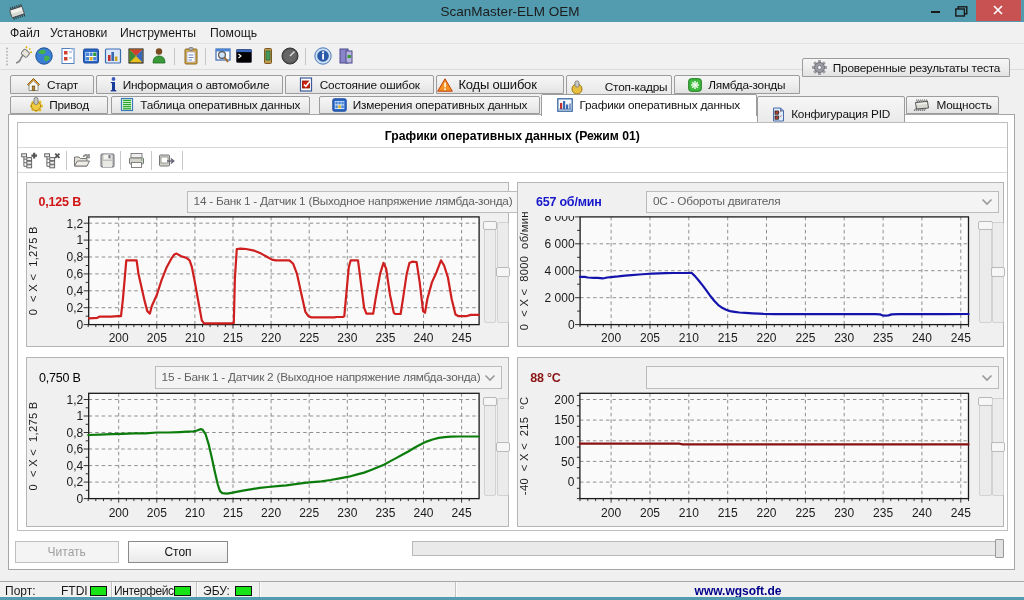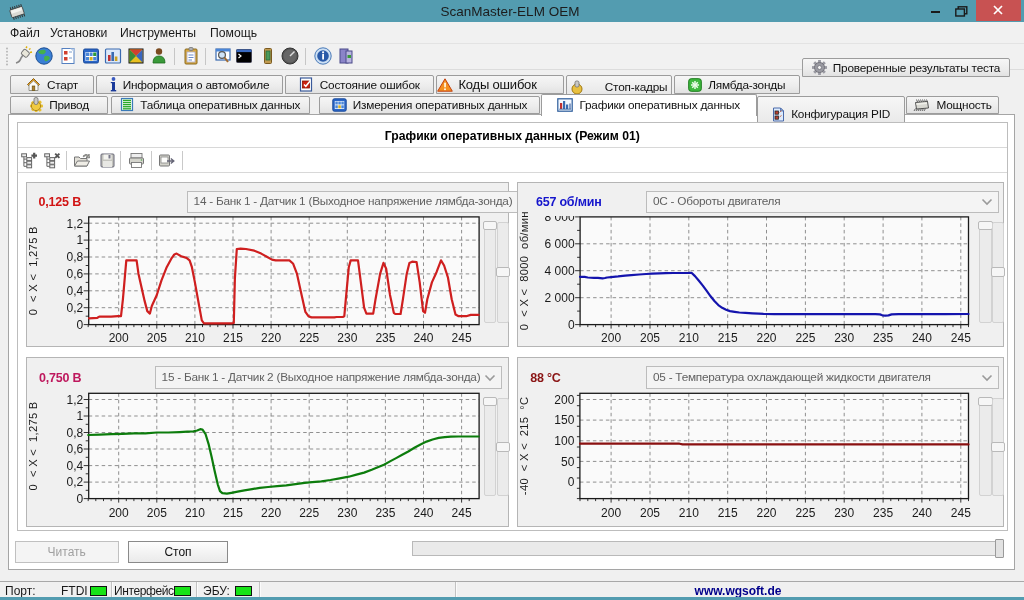--- a/index.html
+++ b/index.html
@@ -664,21 +664,21 @@
         <text x="10.5" y="87.9" font-size="11.2" fill="#1a1a1a" text-anchor="middle" letter-spacing="0.3" font-family="Liberation Sans, sans-serif" transform="rotate(-90 10.5 87.9)">0&nbsp;&nbsp;&lt; X &lt;&nbsp;&nbsp;1,275 В</text>
         <rect x="61.7" y="35.3" width="390.4" height="105.3" fill="none" stroke="#1a1a1a" stroke-width="1.3"></rect>
         <polyline points="61.2,77.0 72.7,76.6 84.1,76.2 95.5,75.8 106.9,75.4 118.4,75.4 129.8,74.5 141.2,74.5 152.7,74.1 160.3,73.7 166.4,73.3 170.2,72.5 173.2,71.2 175.5,71.6 178.6,76.2 181.6,86.1 184.7,99.3 187.7,113.3 190.8,126.6 193.0,133.2 195.3,135.2 199.9,135.6 204.5,134.8 210.6,133.6 217.4,132.3 225.1,131.1 232.7,129.9 241.1,129.0 250.2,128.2 259.3,127.4 268.5,126.1 277.6,124.9 285.2,124.1 294.4,123.3 303.5,122.0 312.7,120.4 321.8,118.7 329.4,116.6 337.1,114.6 344.7,111.7 350.8,109.2 356.9,106.7 363.0,103.4 369.1,100.1 375.2,96.8 381.3,93.5 387.4,89.8 393.5,86.5 399.5,83.6 405.6,81.5 411.7,79.9 417.8,79.1 423.9,78.7 431.6,78.5 451.7,78.5" fill="none" stroke="#0c7c0c" stroke-width="2.2" stroke-linejoin="round" stroke-linecap="round"></polyline>
       </svg>
       <div style="position:absolute;left:127.3px;top:8.2px;width:345.8px;height:20.7px;background:#f4f4f4;border:1px solid #bcbcbc;">
         <div style="position:absolute;left:6px;top:2.5px;font-size:11.8px;color:#616161;white-space:nowrap;letter-spacing:-0.25px">15 - Банк 1 - Датчик 2 (Выходное напряжение лямбда-зонда)</div>
         <svg width="12" height="8" viewBox="0 0 12 8" style="position:absolute;right:5px;top:6.5px">
           <polyline points="1.5,1.5 6,6 10.5,1.5" fill="none" stroke="#9a9a9a" stroke-width="1.6"></polyline>
         </svg>
       </div>
-      <div style="position:absolute;left:11.7px;top:13.0px;font-size:12.5px;letter-spacing:-0.2px;font-weight:bold;color:#be185d;white-space:nowrap">0,750 В</div>
+      <div style="position:absolute;left:11.7px;top:13.0px;font-size:12.5px;letter-spacing:-0.2px;font-weight:normal;color:#000000;white-space:nowrap">0,750 В</div>
       <div style="position:absolute;left:456.7px;top:39.7px;width:10.4px;height:96.5px;background:#ebebeb;border:1px solid #d2d2d2;border-radius:2px"></div>
       <div style="position:absolute;left:455.7px;top:39.2px;width:12.4px;height:7px;background:#f6f6f6;border:1px solid #b9b9b9;border-radius:2px"></div>
       <div style="position:absolute;left:469.4px;top:39.7px;width:10px;height:96.5px;background:#ebebeb;border:1px solid #d2d2d2;border-radius:2px"></div>
       <div style="position:absolute;left:468.4px;top:83.9px;width:12px;height:8px;background:#f6f6f6;border:1px solid #b9b9b9;border-radius:2px"></div>
     </div>
     <div style="position:absolute;left:517.4px;top:357.3px;width:486.6px;height:170.2px;background:#f0f0f0;border:1px solid #b5b5b5;box-sizing:border-box">
       <svg width="487" height="170" viewBox="0 0 487 170" style="position:absolute;left:0;top:0">
         <rect x="61.9" y="35.3" width="388.6" height="105.3" fill="#fafafa"></rect>
         <line x1="93.1" y1="35.3" x2="93.1" y2="140.6" stroke="#8f8f8f" stroke-width="1" stroke-dasharray="3.5 3"></line>
         <line x1="132.0" y1="35.3" x2="132.0" y2="140.6" stroke="#8f8f8f" stroke-width="1" stroke-dasharray="3.5 3"></line>
@@ -770,21 +770,20 @@
         <text x="287.4" y="159.2" font-size="12" fill="#1a1a1a" text-anchor="middle" font-family="Liberation Sans, sans-serif">225</text>
         <text x="326.2" y="159.2" font-size="12" fill="#1a1a1a" text-anchor="middle" font-family="Liberation Sans, sans-serif">230</text>
         <text x="365.1" y="159.2" font-size="12" fill="#1a1a1a" text-anchor="middle" font-family="Liberation Sans, sans-serif">235</text>
         <text x="403.9" y="159.2" font-size="12" fill="#1a1a1a" text-anchor="middle" font-family="Liberation Sans, sans-serif">240</text>
         <text x="442.8" y="159.2" font-size="12" fill="#1a1a1a" text-anchor="middle" font-family="Liberation Sans, sans-serif">245</text>
         <text x="10.5" y="87.9" font-size="11.2" fill="#1a1a1a" text-anchor="middle" letter-spacing="0.3" font-family="Liberation Sans, sans-serif" transform="rotate(-90 10.5 87.9)">-40&nbsp;&nbsp;&lt; X &lt;&nbsp;&nbsp;215&nbsp;&nbsp;°C</text>
         <rect x="61.9" y="35.3" width="388.6" height="105.3" fill="none" stroke="#1a1a1a" stroke-width="1.3"></rect>
         <polyline points="62.0,85.7 161.5,85.7 164.6,86.4 450.5,86.4" fill="none" stroke="#8a1111" stroke-width="2.2" stroke-linejoin="round" stroke-linecap="round"></polyline>
       </svg>
       <div style="position:absolute;left:127.6px;top:8.2px;width:351.0px;height:20.7px;background:#f4f4f4;border:1px solid #bcbcbc;">
-        <div style="position:absolute;left:6px;top:2.5px;font-size:11.8px;color:#616161;white-space:nowrap;letter-spacing:-0.25px">05 - Температура охлаждающей жидкости двигателя</div>
         <svg width="12" height="8" viewBox="0 0 12 8" style="position:absolute;right:5px;top:6.5px">
           <polyline points="1.5,1.5 6,6 10.5,1.5" fill="none" stroke="#9a9a9a" stroke-width="1.6"></polyline>
         </svg>
       </div>
       <div style="position:absolute;left:11.9px;top:13.0px;font-size:12.5px;letter-spacing:-0.2px;font-weight:bold;color:#8a1414;white-space:nowrap">88 °C</div>
       <div style="position:absolute;left:460.9px;top:39.7px;width:10.4px;height:96.5px;background:#ebebeb;border:1px solid #d2d2d2;border-radius:2px"></div>
       <div style="position:absolute;left:459.9px;top:39.2px;width:12.4px;height:7px;background:#f6f6f6;border:1px solid #b9b9b9;border-radius:2px"></div>
       <div style="position:absolute;left:473.6px;top:39.7px;width:10px;height:96.5px;background:#ebebeb;border:1px solid #d2d2d2;border-radius:2px"></div>
       <div style="position:absolute;left:472.6px;top:83.9px;width:12px;height:8px;background:#f6f6f6;border:1px solid #b9b9b9;border-radius:2px"></div>
     </div>

